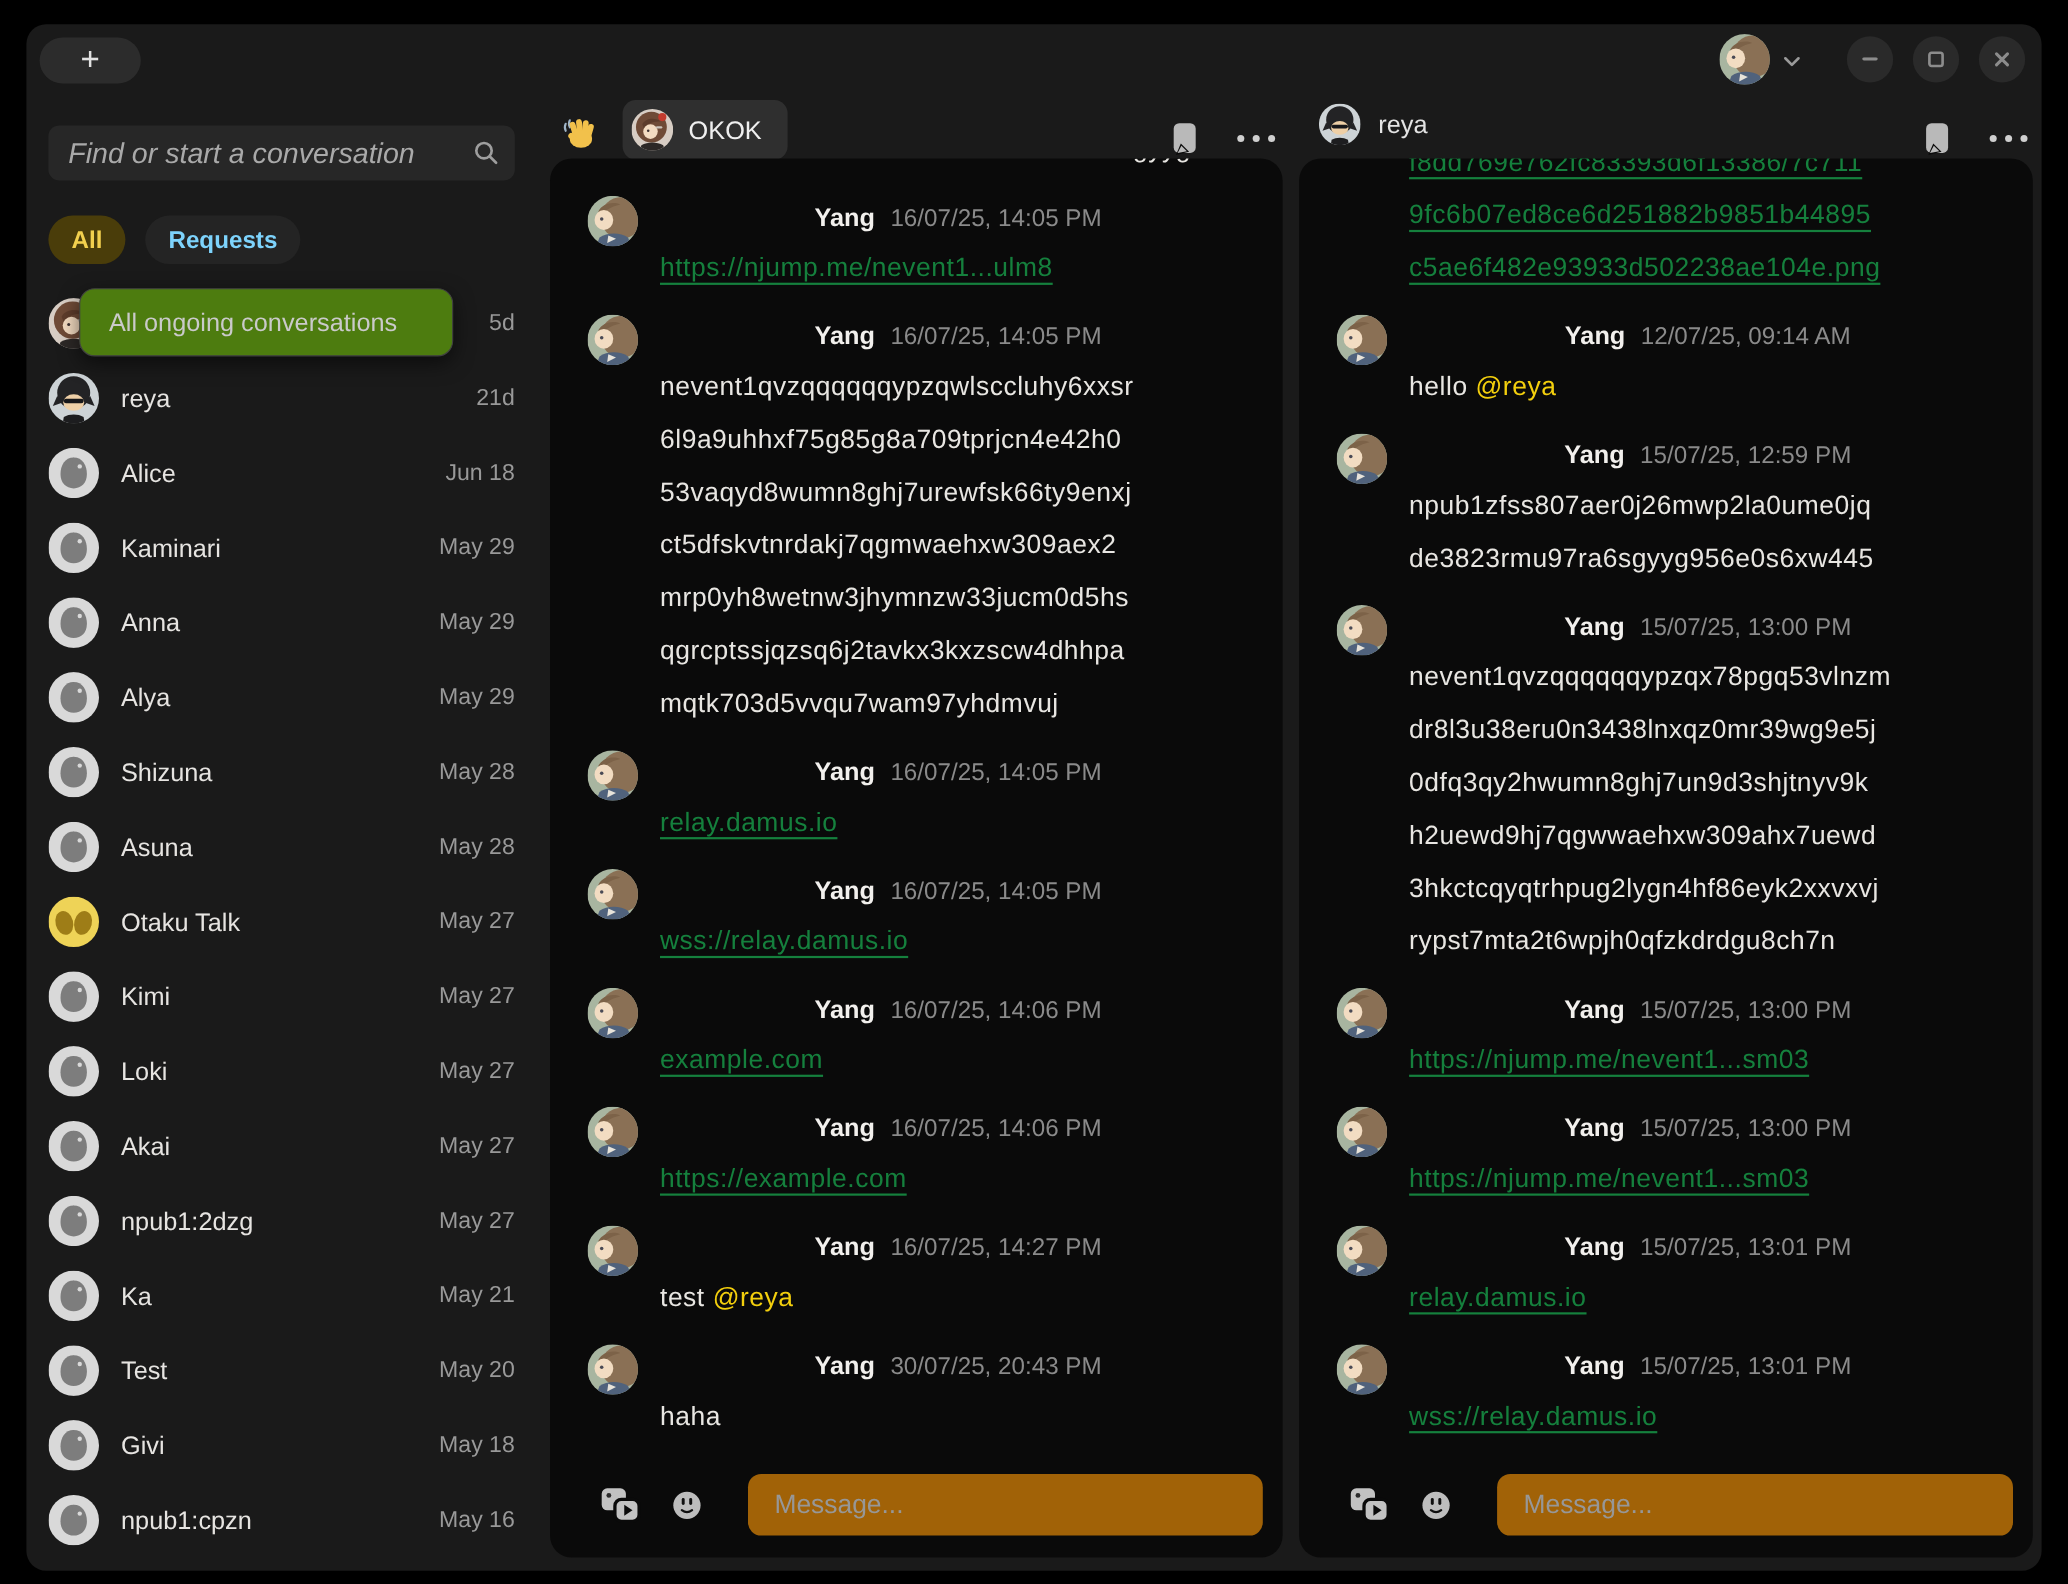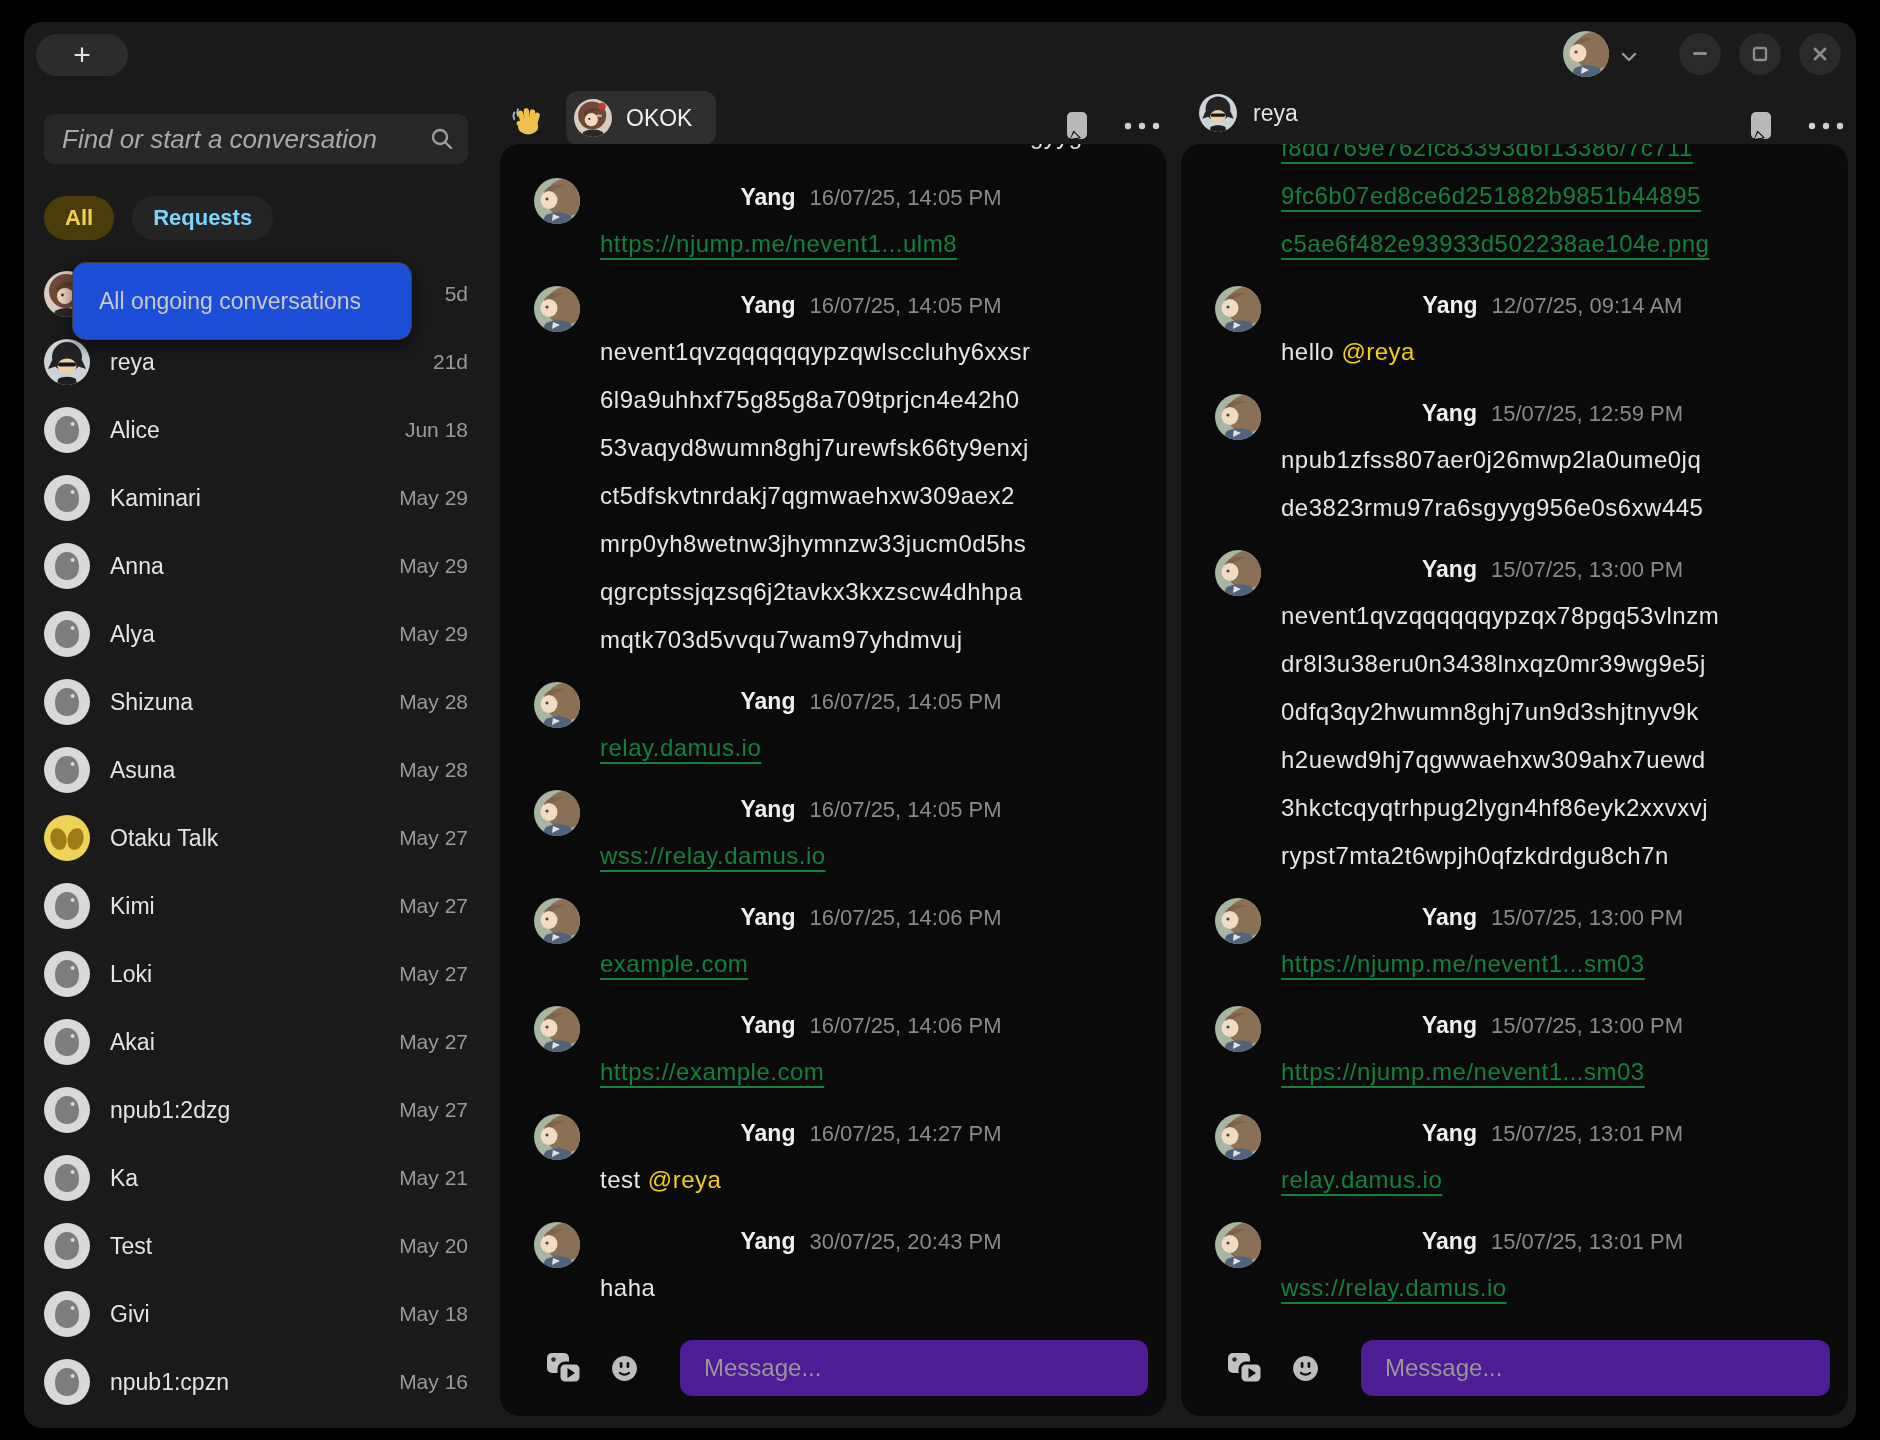--- a/index.html
+++ b/index.html
@@ -22,21 +22,21 @@
   .pill.active{background:#4a3d0a;color:#f2d04e;}
   .pill.idle{background:#242424;color:#7dd3fc;}
   
   .convos{position:absolute;left:12px;top:238px;width:432px;}
   .convo{height:68px;display:flex;align-items:center;padding-left:8px;cursor:pointer;}
   .av{border-radius:50%;overflow:hidden;flex:0 0 auto;}
   .av svg{display:block;width:100%;height:100%;}
   .convo .av{width:46px;height:46px;}
   .convo .nm{margin-left:20px;font-size:23px;color:#e6e4e1;flex:1;white-space:nowrap;}
   .convo .dt{font-size:21px;color:#999;}
-  .tooltip{position:absolute;left:48px;top:240px;width:340px;height:78px;background:#1d4ed8;
+  .tooltip{position:absolute;left:48px;top:240px;width:340px;height:62px;background:#4d7c0f;
     border:1px solid #414141;border-radius:14px;display:flex;align-items:center;
     padding-left:26px;font-size:23px;color:#cacaca;z-index:6;box-shadow:0 6px 18px rgba(0,0,0,.55);}
   
   .acct-av{position:absolute;left:1539px;top:9px;width:46px;height:46px;cursor:pointer;}
   .chev{position:absolute;left:1597px;top:26px;cursor:pointer;}
   .wbtn{position:absolute;top:11px;width:42px;height:42px;border-radius:50%;background:#2a2a2a;
     display:flex;align-items:center;justify-content:center;cursor:pointer;}
   #wb-min{left:1655px}#wb-max{left:1715px}#wb-close{left:1775px}
   
   .wave{position:absolute;left:486px;top:82px;}
@@ -62,21 +62,21 @@
   .g-author{font-size:23px;font-weight:700;color:#f2f0ed;}
   .g-time{font-size:22px;color:#8a8a8a;}
   .m-line{font-size:24px;line-height:48px;color:#e8e6e2;letter-spacing:.5px;white-space:nowrap;}
   .seg-l{color:#15803d;text-decoration:underline;text-underline-offset:6px;text-decoration-thickness:2px;cursor:pointer;margin-top:22px;}
   .seg-m{color:#f3cf0d;cursor:pointer;}
   
   .composer{position:absolute;left:45px;right:18px;bottom:20px;height:56px;display:flex;align-items:center;}
   .cic{cursor:pointer;display:flex;align-items:center;}
   .cic.media{margin-right:26px;}
   .cic.emoji{margin-right:40px;}
-  .composer input{flex:1;height:56px;background:#4c1d95;border:none;border-radius:12px;
+  .composer input{flex:1;height:56px;background:#a16207;border:none;border-radius:12px;
     color:#e6e6e6;font-size:24px;padding:0 24px;outline:none;min-width:0;}
   .composer input::placeholder{color:#979797;}
 </style>
 </head>
 <body>
 
 <div class="window">
 
   <div class="btn-plus">+</div>
 

